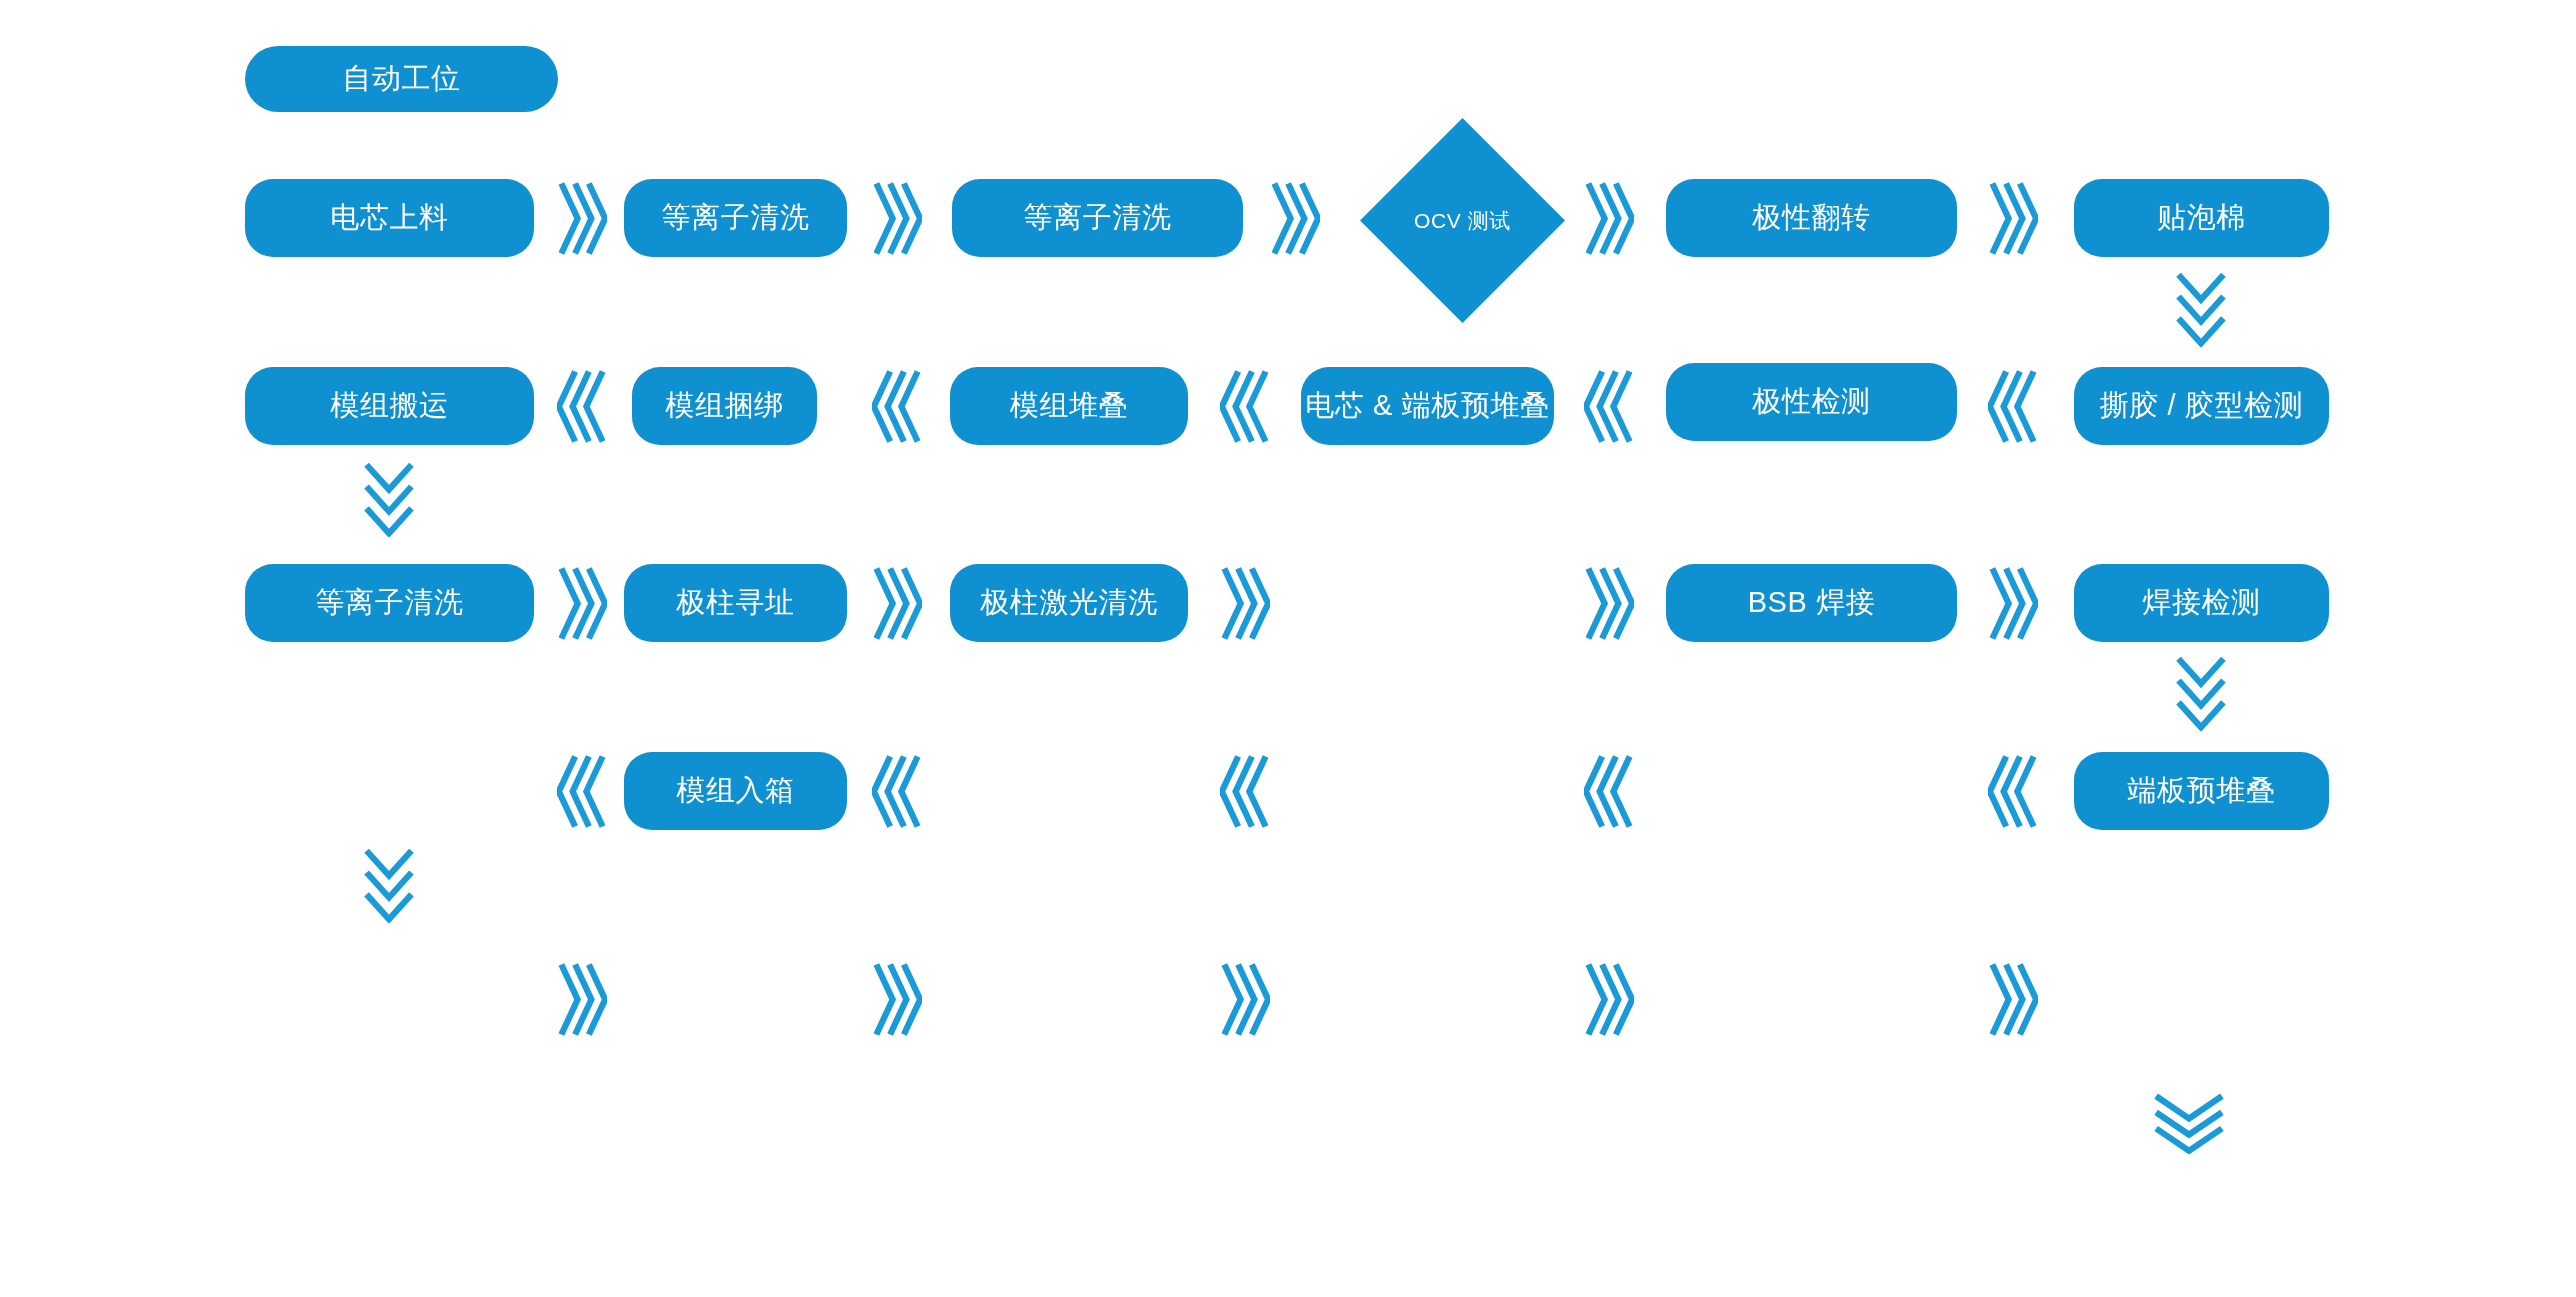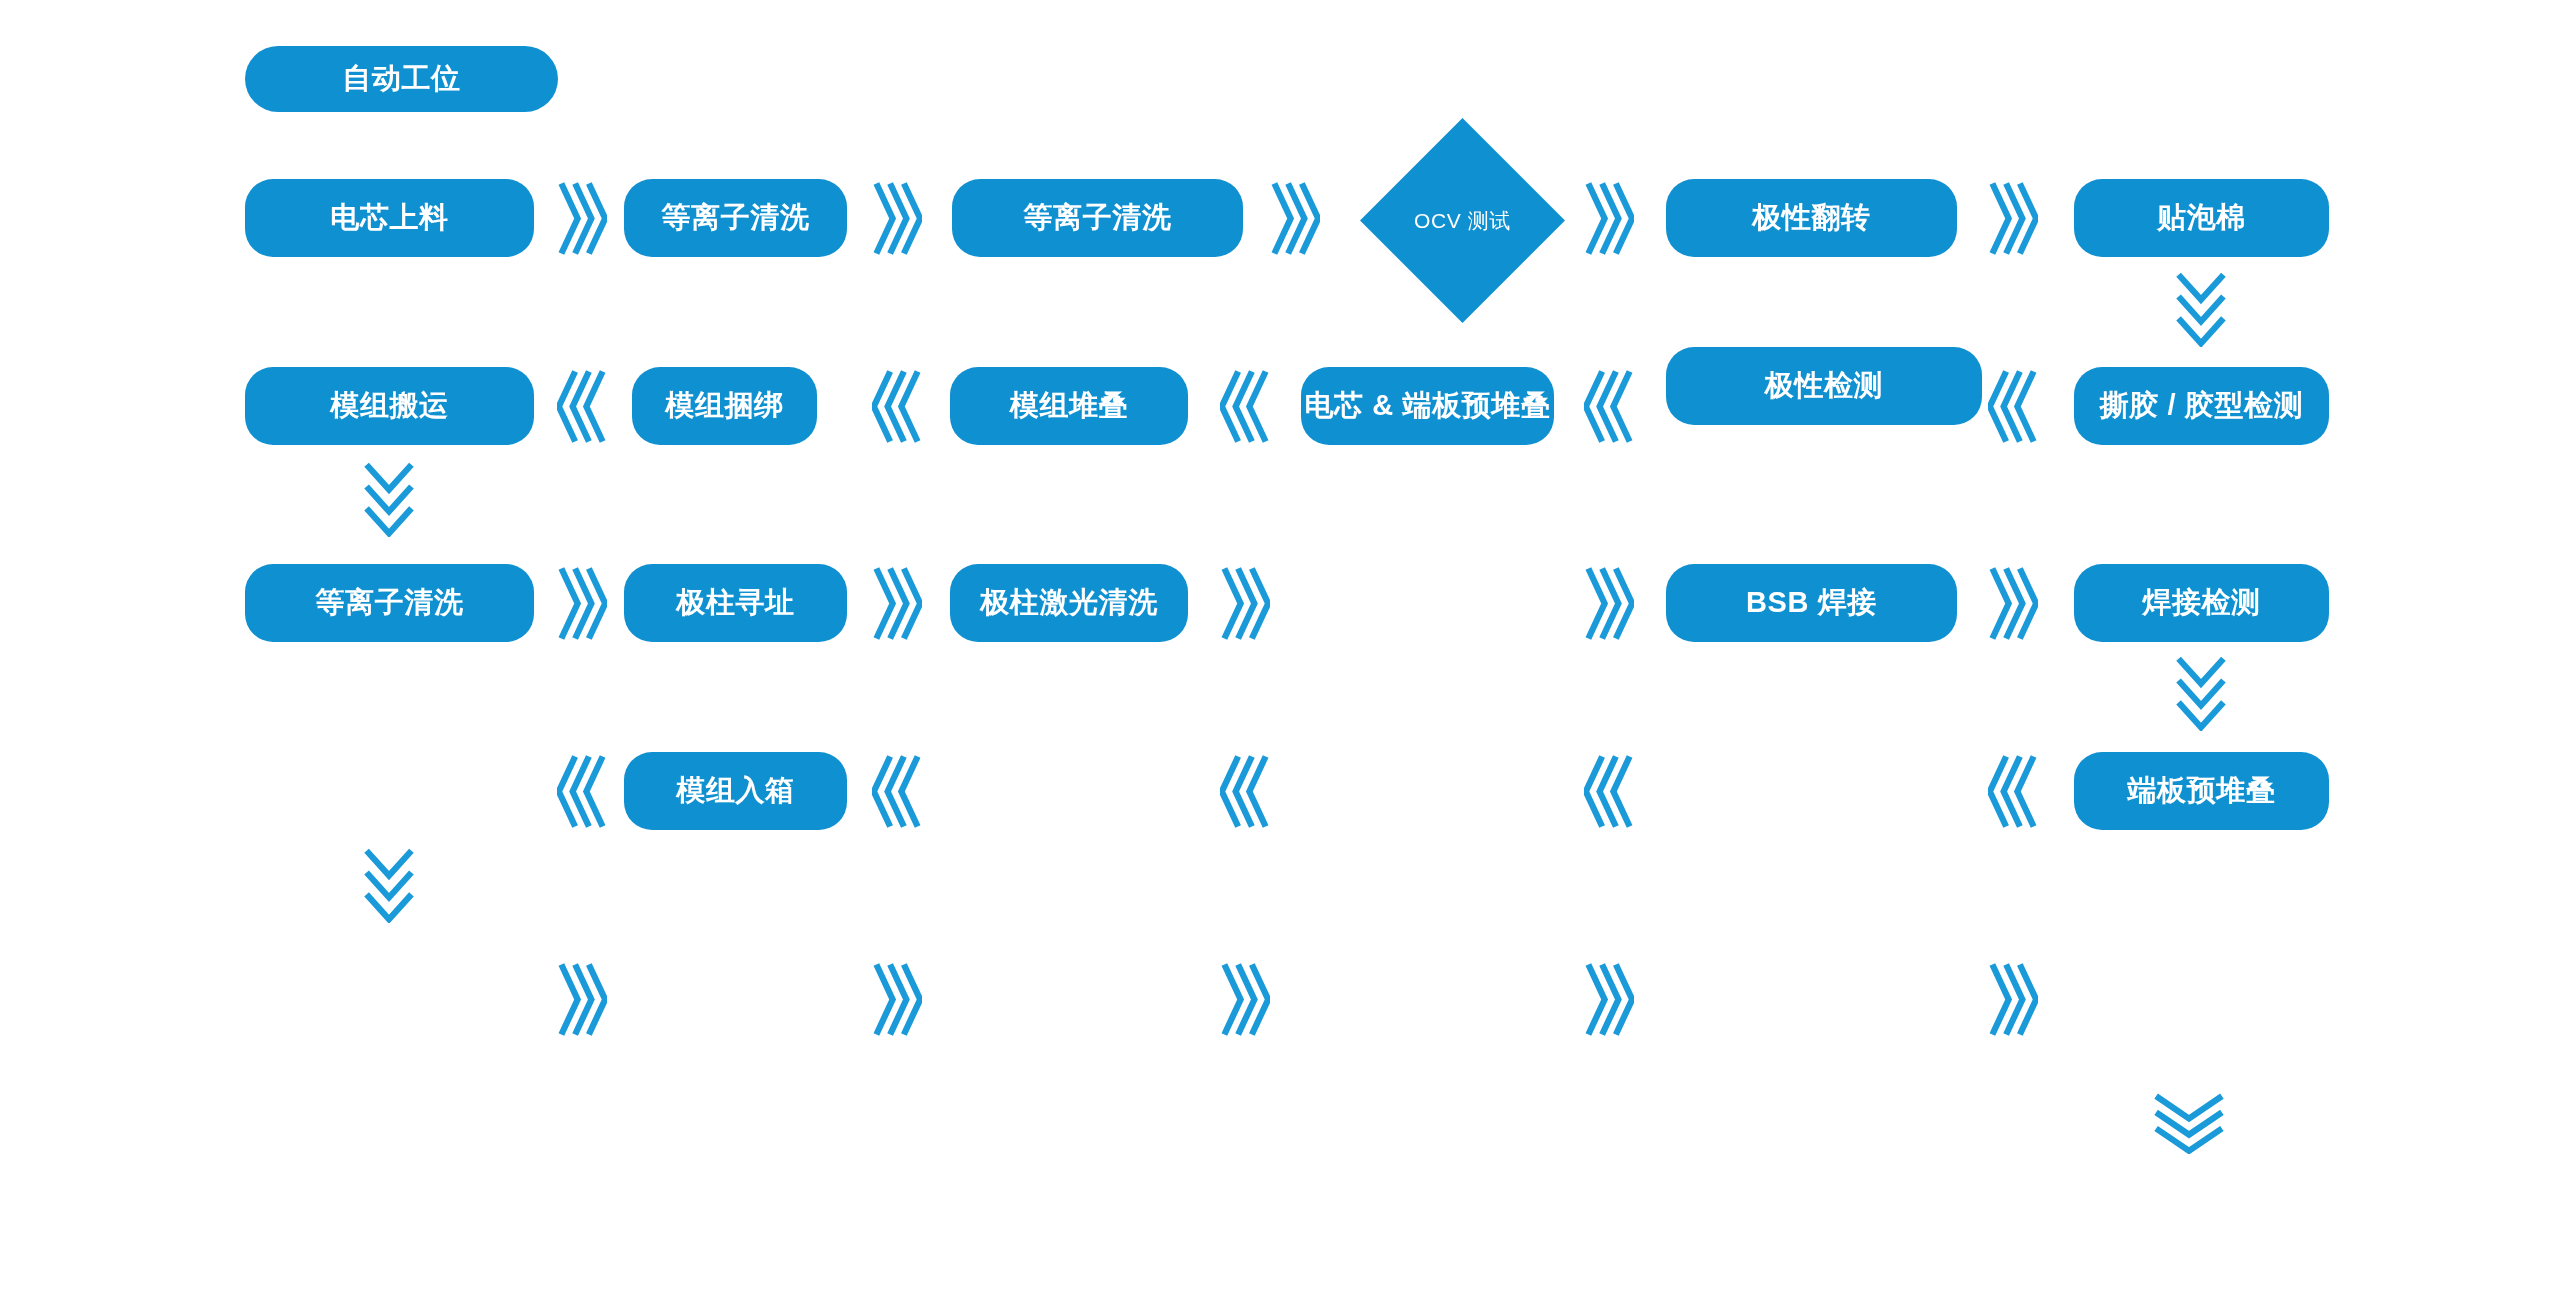--- a/index.html
+++ b/index.html
@@ -15,21 +15,21 @@
     background:var(--background);
     font-family:"Liberation Sans", sans-serif;
     overflow:hidden;
   }
   .node{
     position:absolute;
     background:var(--box);
     color:var(--text);
     border-radius:28px;
     display:flex;align-items:center;justify-content:center;
-    font-size:29px;font-weight:700;letter-spacing:0.6px;
+    font-size:29px;font-weight:400;letter-spacing:0.6px;
     white-space:nowrap;
   }
   .pill{border-radius:35px;}
   .arrow{position:absolute;color:var(--arrow);}
   .diamond-wrap{position:absolute;}
   .diamond-wrap svg{position:absolute;left:0;top:0;}
   .diamond-wrap polygon{fill:var(--box);}
   .diamond-label{
     position:absolute;inset:0;
     display:flex;align-items:center;justify-content:center;
@@ -126,21 +126,21 @@
   <div class="node" style="left:950px;top:367px;width:238px;height:78px">模组堆叠</div>
   <svg class="arrow" style="left:1220px;top:369px" width="50" height="75" viewBox="0 0 80 120">
       <use href="#chev-left"></use>
     </svg>
 
   <div class="node" style="left:1301px;top:367px;width:253px;height:78px">电芯 &amp; 端板预堆叠</div>
   <svg class="arrow" style="left:1584px;top:369px" width="50" height="75" viewBox="0 0 80 120">
       <use href="#chev-left"></use>
     </svg>
 
-  <div class="node" style="left:1666px;top:347px;width:316px;height:78px">极性检测</div>
+  <div class="node" style="left:1666px;top:363px;width:291px;height:78px">极性检测</div>
   <svg class="arrow" style="left:1988px;top:369px" width="50" height="75" viewBox="0 0 80 120">
       <use href="#chev-left"></use>
     </svg>
 
   <div class="node" style="left:2074px;top:367px;width:255px;height:78px">撕胶 / 胶型检测</div>
 
   <svg class="arrow" style="left:364px;top:461px" width="50" height="76" viewBox="0 0 80 122">
       <use href="#chev-down"></use>
     </svg>
 

